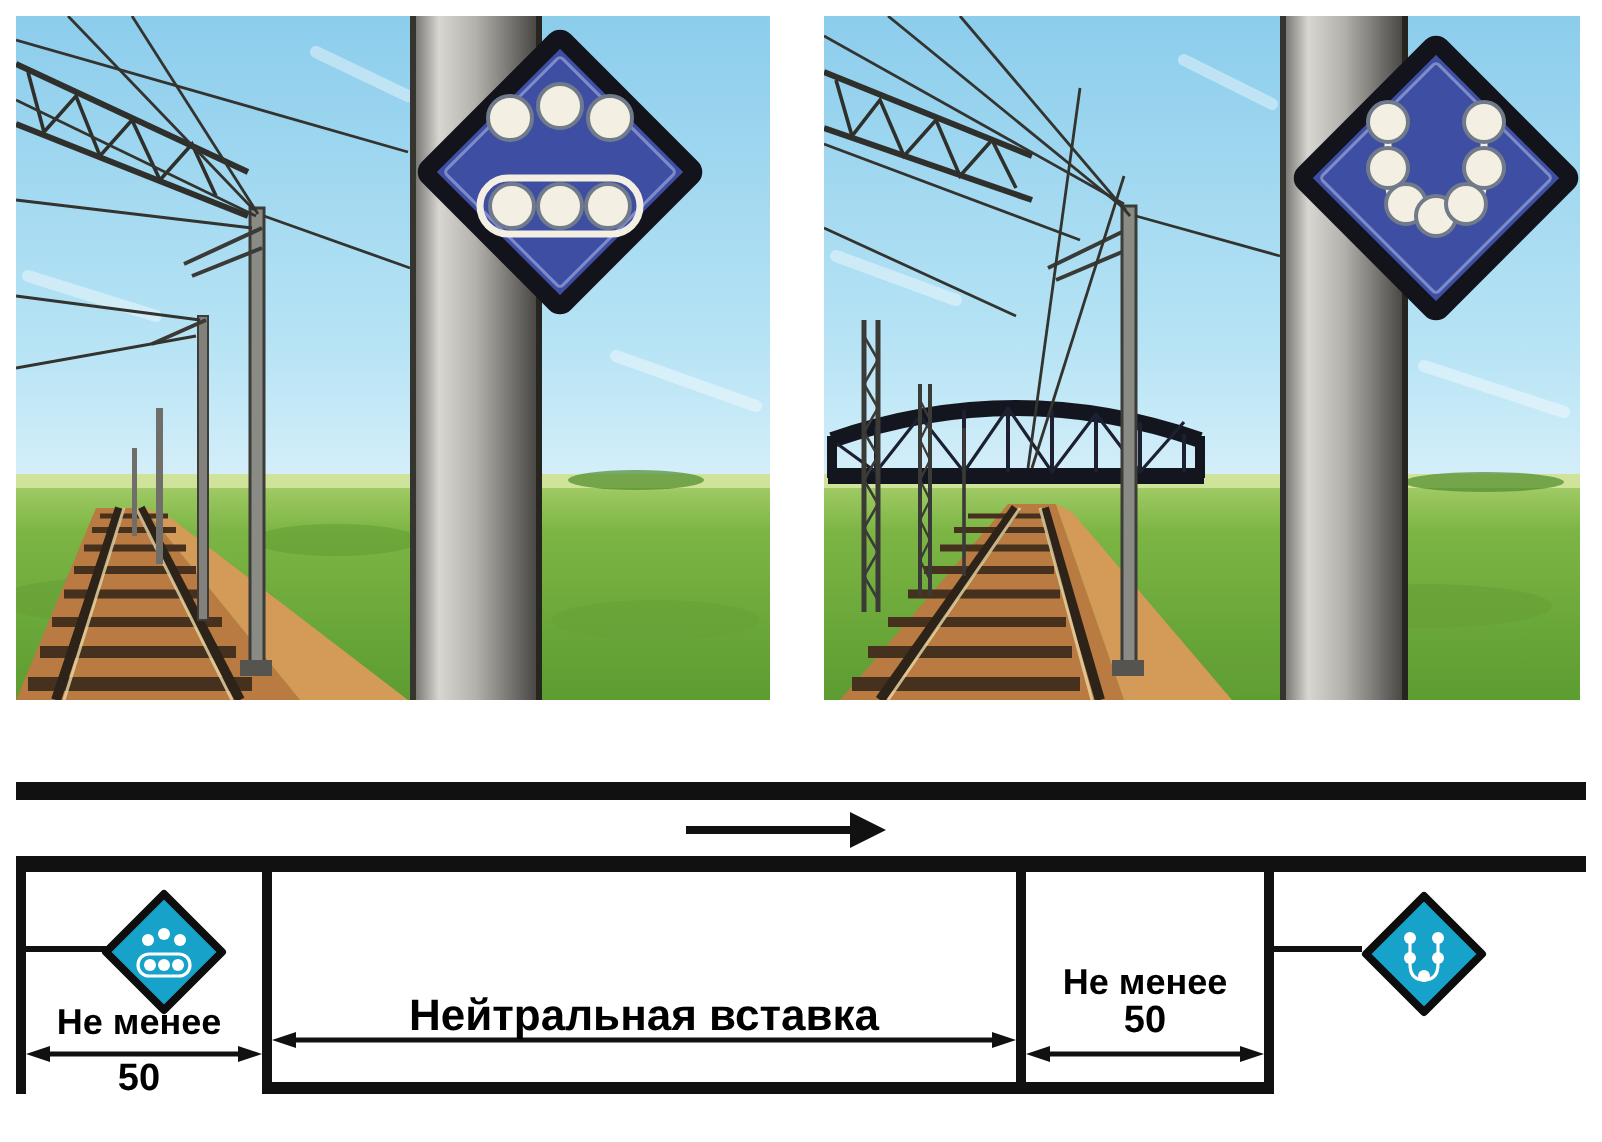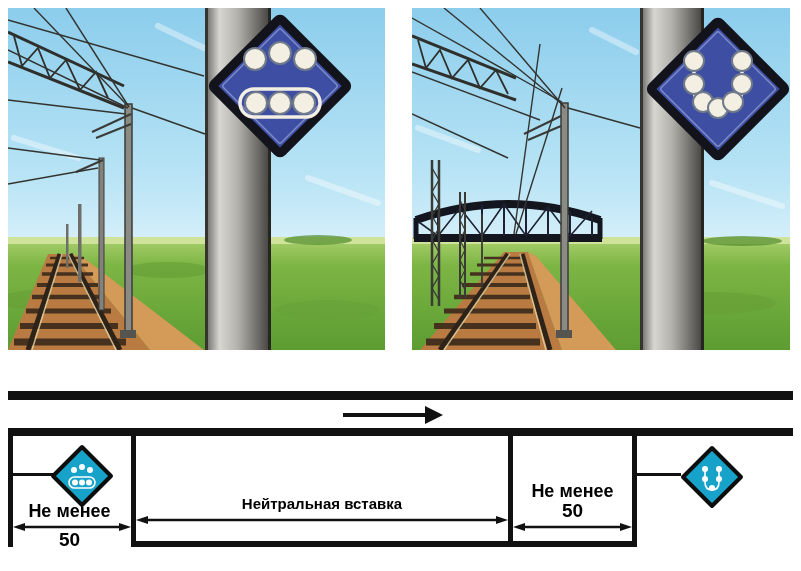--- a/index.html
+++ b/index.html
@@ -305,18 +305,18 @@
     <svg width="119" height="12" viewBox="0 0 119 12">
       <line x1="8" y1="6" x2="111" y2="6" stroke="#111" stroke-width="2.5"></line>
       <polygon points="0,6 12,2 12,10" fill="#111"></polygon>
       <polygon points="119,6 107,2 107,10" fill="#111"></polygon>
     </svg>
   </div>
 
   <div class="dim-label" style="left:8px; top:502px; width:123px; font-size:18px;">Не менее</div>
   <div class="dim-label" style="left:8px; top:530px; width:123px; font-size:19px;">50</div>
 
-  <div class="dim-label" style="left:136px; top:496px; width:372px; font-size:15px;">Нейтральная вставка</div>
+  <div class="dim-label" style="left:136px; top:496px; width:372px; font-size:22px;">Нейтральная вставка</div>
 
   <div class="dim-label" style="left:513px; top:482px; width:119px; font-size:18px;">Не менее</div>
   <div class="dim-label" style="left:513px; top:501px; width:119px; font-size:19px;">50</div>
 
 </div>
 
 </body></html>

